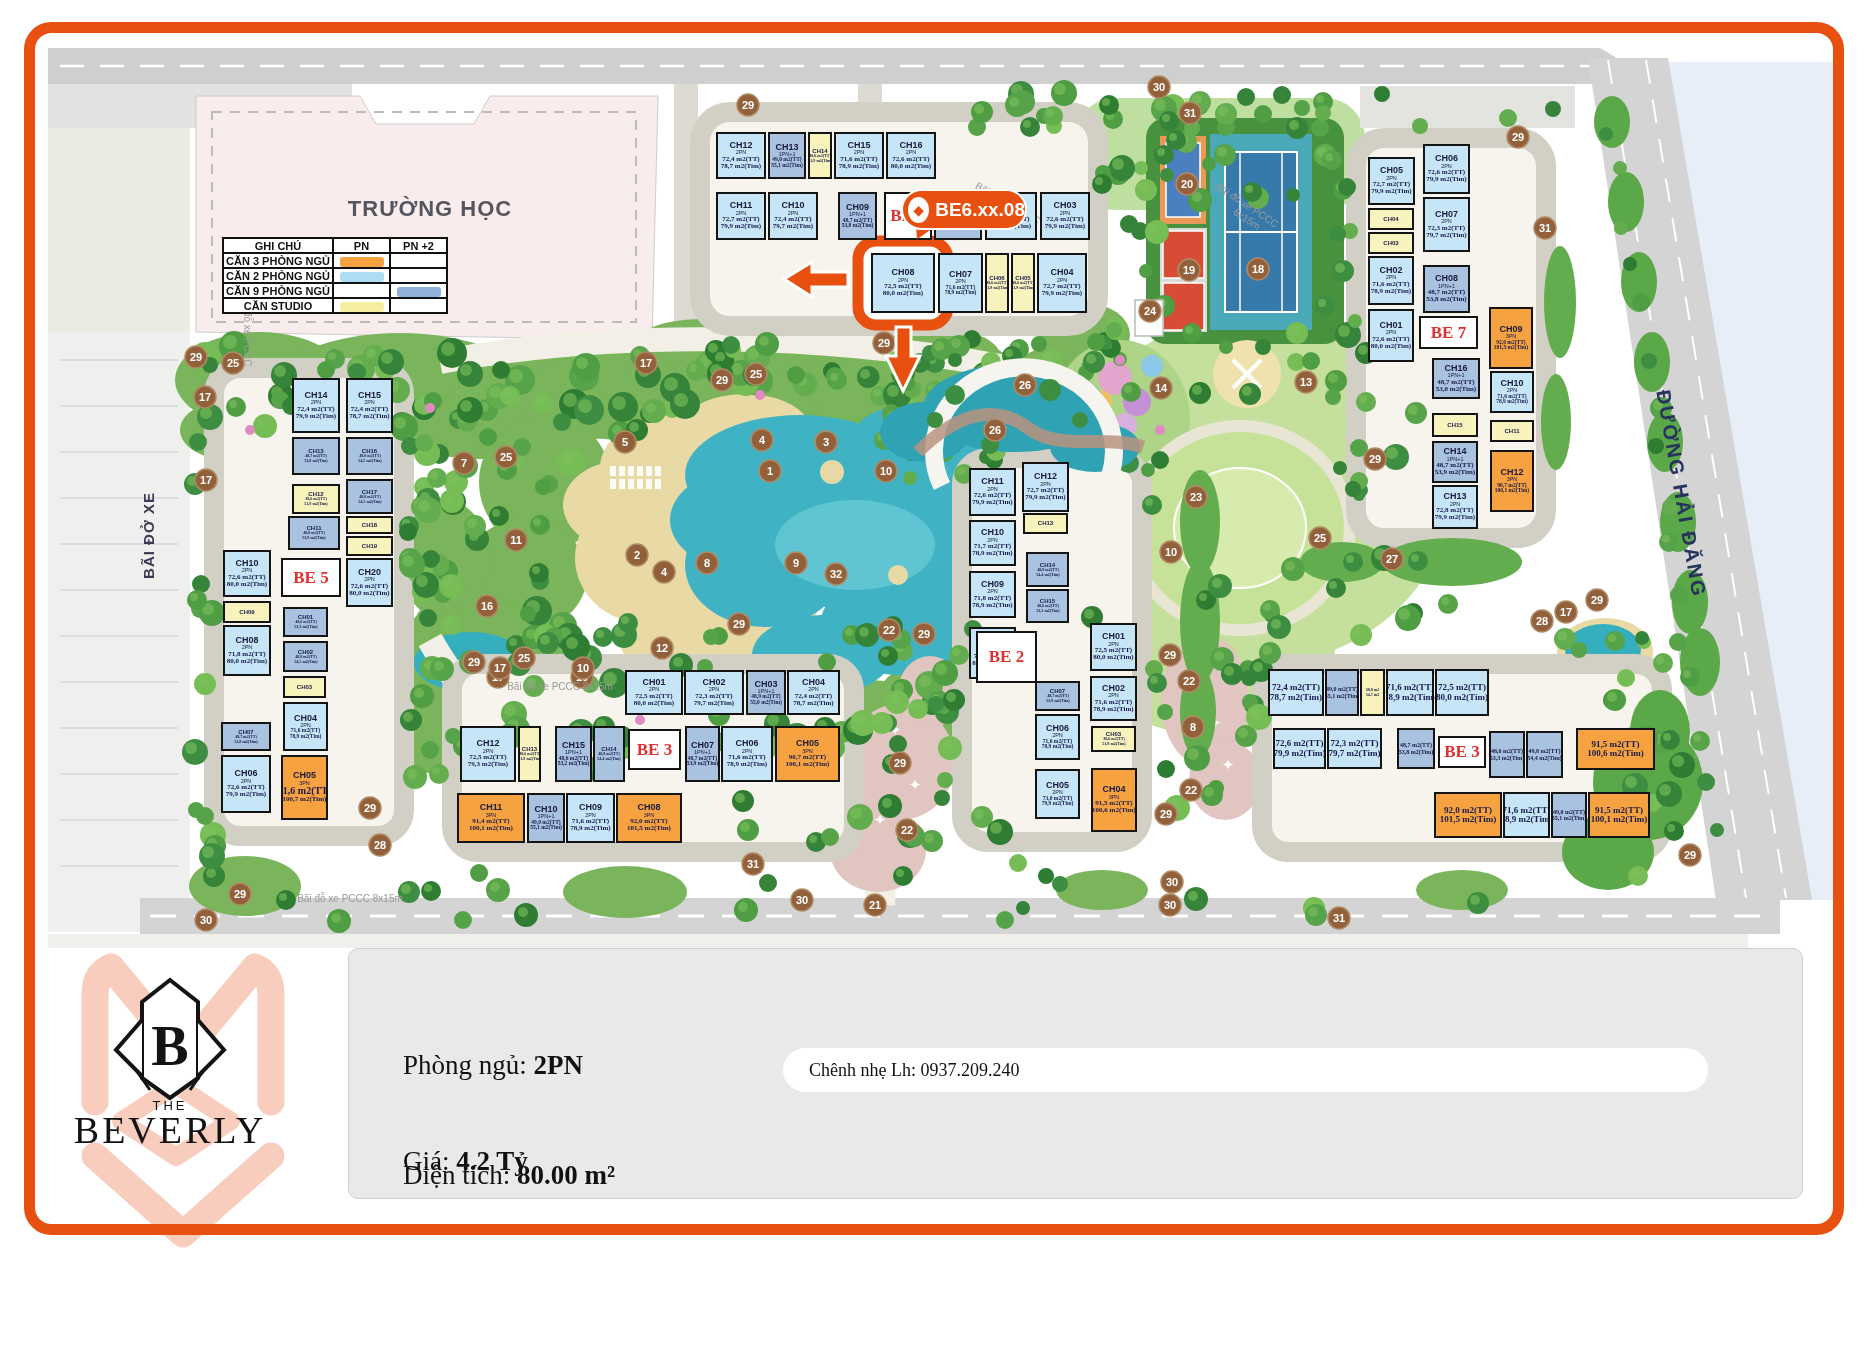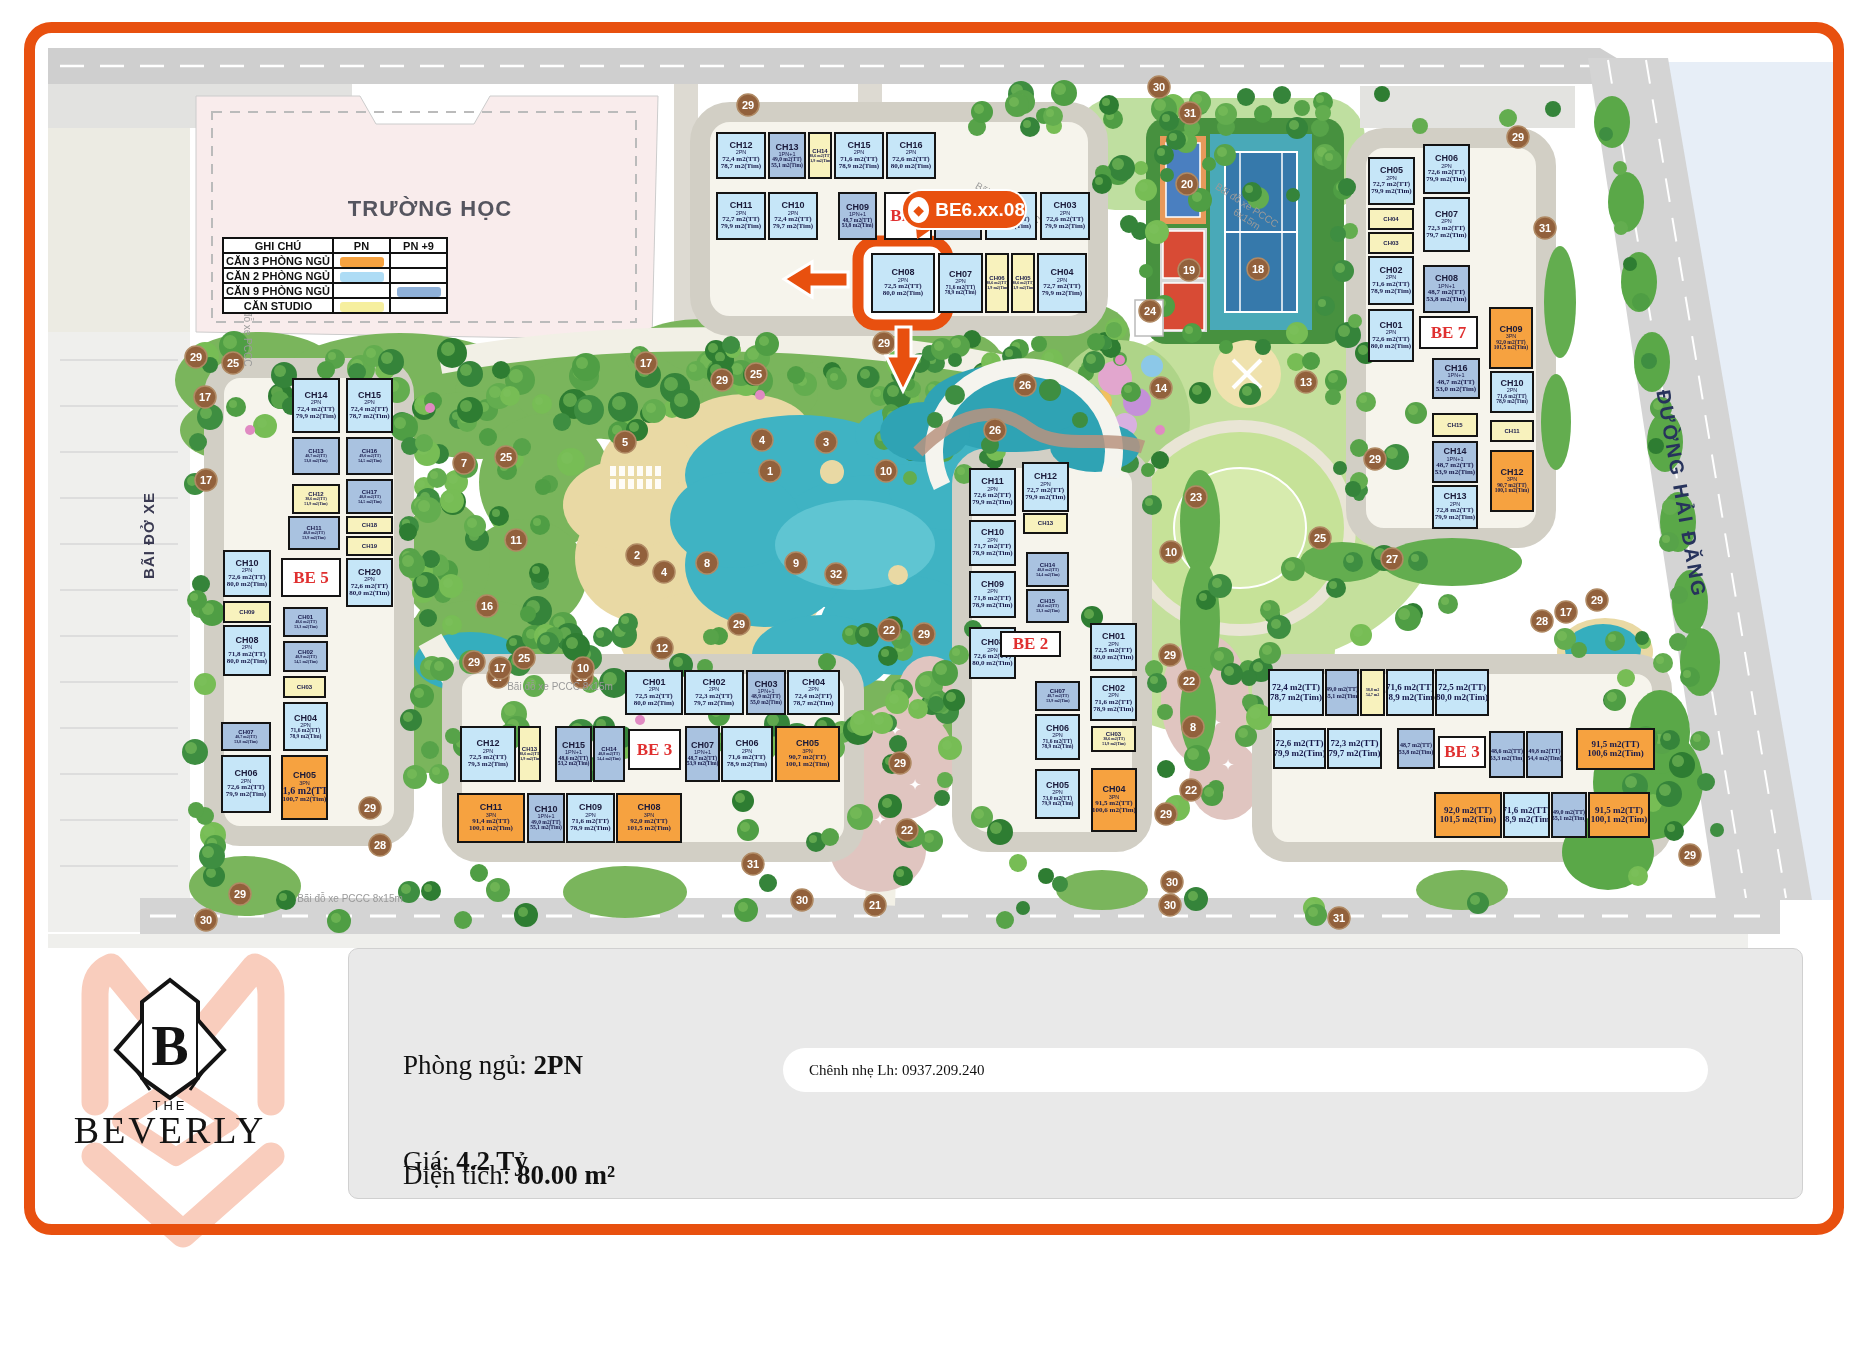--- a/index.html
+++ b/index.html
@@ -1681,21 +1681,21 @@
       <div class="ca" style="font-size:7px">78,9&nbsp;m2(Tim)</div>
     </div>
 
 <div class="cell" style="left:969px;top:627px;width:47px;height:52px;background:#c6e6f8">
       <div class="cl">CH08</div>
       <div class="ct">2PN</div>
       <div class="ca" style="font-size:7px">72,6&nbsp;m2(TT)</div>
       <div class="ca" style="font-size:7px">80,0&nbsp;m2(Tim)</div>
     </div>
 
-<div class="belbl" style="left:1000px;top:631px;width:61px;height:26px">BE 2</div>
+<div class="belbl" style="left:976px;top:631px;width:61px;height:52px">BE 2</div>
 
 <div class="cell" style="left:1090px;top:623px;width:47px;height:48px;background:#c6e6f8">
       <div class="cl">CH01</div>
       <div class="ct">2PN</div>
       <div class="ca" style="font-size:7px">72,5&nbsp;m2(TT)</div>
       <div class="ca" style="font-size:7px">80,0&nbsp;m2(Tim)</div>
     </div>
 
 <div class="cell" style="left:1035px;top:681px;width:45px;height:30px;background:#a9c2e0">
       <div class="cl2">CH07</div>
@@ -1917,21 +1917,21 @@
 <div class="cell" style="left:1588px;top:792px;width:62px;height:46px;background:#f6a240">
       <div class="ca" style="font-size:9px">91,5 m2(TT)</div>
       <div class="ca" style="font-size:9px">100,1 m2(Tim)</div>
     </div>
 
 <table class="legend" style="left:222px;top:237px">
 <tbody>
         <tr>
           <th style="width:108px">GHI CHÚ</th>
           <th style="width:55px">PN</th>
-          <th style="width:55px">PN +9</th>
+          <th style="width:55px">PN +2</th>
         </tr>
 <tr>
           <td>CĂN 3 PHÒNG NGỦ</td>
           <td><span class="sw" style="background:#f6a240"></span></td>
           <td></td>
         </tr>
 <tr>
           <td>CĂN 2 PHÒNG NGỦ</td>
           <td><span class="sw" style="background:#aedcf5"></span></td>
           <td></td>
@@ -1965,21 +1965,21 @@
 
 <div style="position:absolute;left:348px;top:948px;width:1453px;height:249px;background:#e9e9e9;border:1px solid #d0d0d0;border-radius:10px"></div>
 
 
 <div class="pline" style="top:1050px">Phòng ngủ: <b>2PN</b></div>
 
 <div class="pline" style="top:1160px">Diện tích: <b>80.00 m²</b></div>
 
 <div class="pline" style="top:1146px">Giá: <b>4.2 Tỷ</b></div>
 
-<div style="position:absolute;left:783px;top:1048px;width:925px;height:44px;background:#ffffff;border-radius:22px;display:flex;align-items:center;padding-left:26px;box-sizing:border-box;font-family:'Liberation Serif',serif;font-size:15px;color:#111">Chênh nhẹ Lh: 0937.209.240</div>
+<div style="position:absolute;left:783px;top:1048px;width:925px;height:44px;background:#ffffff;border-radius:22px;display:flex;align-items:center;padding-left:26px;box-sizing:border-box;font-family:'Liberation Serif',serif;font-size:18px;color:#111">Chênh nhẹ Lh: 0937.209.240</div>
 
 <svg width="300" height="310" viewBox="0 0 300 310" style="position:absolute;left:40px;top:950px">
 <g stroke="#f9cdbd" stroke-width="27" fill="none" stroke-linecap="round" stroke-linejoin="round">
 <path d="M 55 152 L 55 44 Q 55 24 71 17 L 143 104 L 215 17 Q 231 24 231 44 L 231 152"></path>
 <path d="M 55 206 L 143 284 L 231 206"></path>
 <path d="M 81 171 L 136 207 L 191 171 L 136 135 Z" stroke-width="18"></path>
 </g>
 <g>
 <polygon points="130,30 158,52 158,128 130,148 102,128 102,52" fill="#ffffff" stroke="#131313" stroke-width="4"></polygon>
 <path d="M 102 126 L 76 100 L 102 70 M 158 126 L 184 100 L 158 70" fill="#ffffff" stroke="#131313" stroke-width="4"></path>

